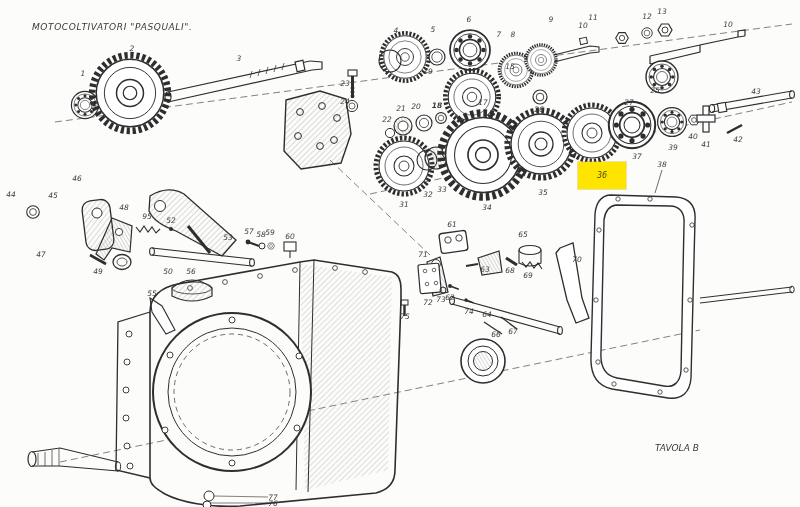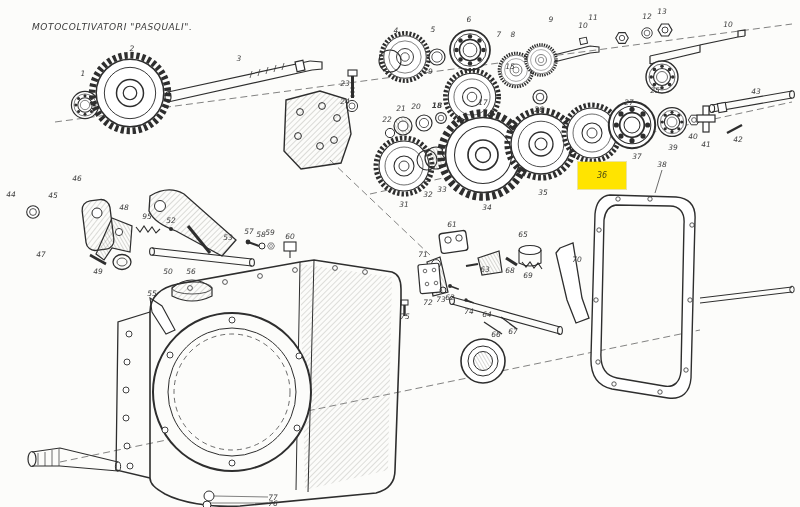--- a/index.html
+++ b/index.html
@@ -405,15 +405,16 @@
       <span class="plabel" style="left: 423px; top: 254px;">71</span>
       <span class="plabel" style="left: 428px; top: 302px;">72</span>
       <span class="plabel" style="left: 441px; top: 299px;">73</span>
       <span class="plabel" style="left: 469px; top: 311px;">74</span>
       <span class="plabel" style="left: 405px; top: 316px;">75</span>
       <span class="plabel" style="left: 273px; top: 503px;">76</span>
       <span class="plabel" style="left: 273px; top: 497px;">77</span>
     </div>
 
   <div class="plate">
+    <div>TAVOLA B</div>
   </div>
 
 </div>
 
 </body></html>

